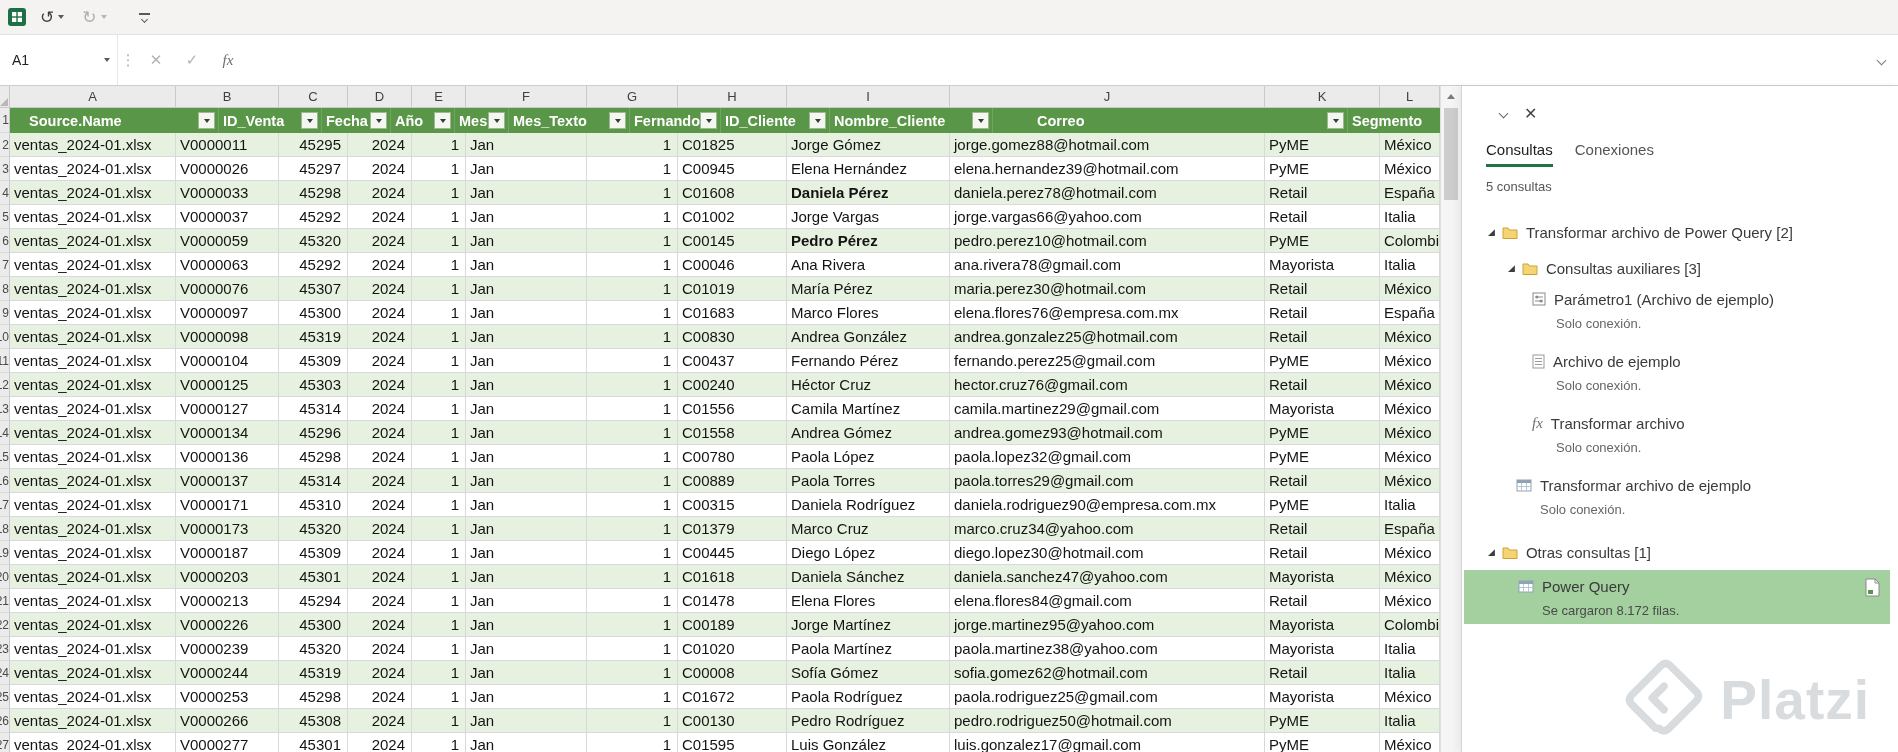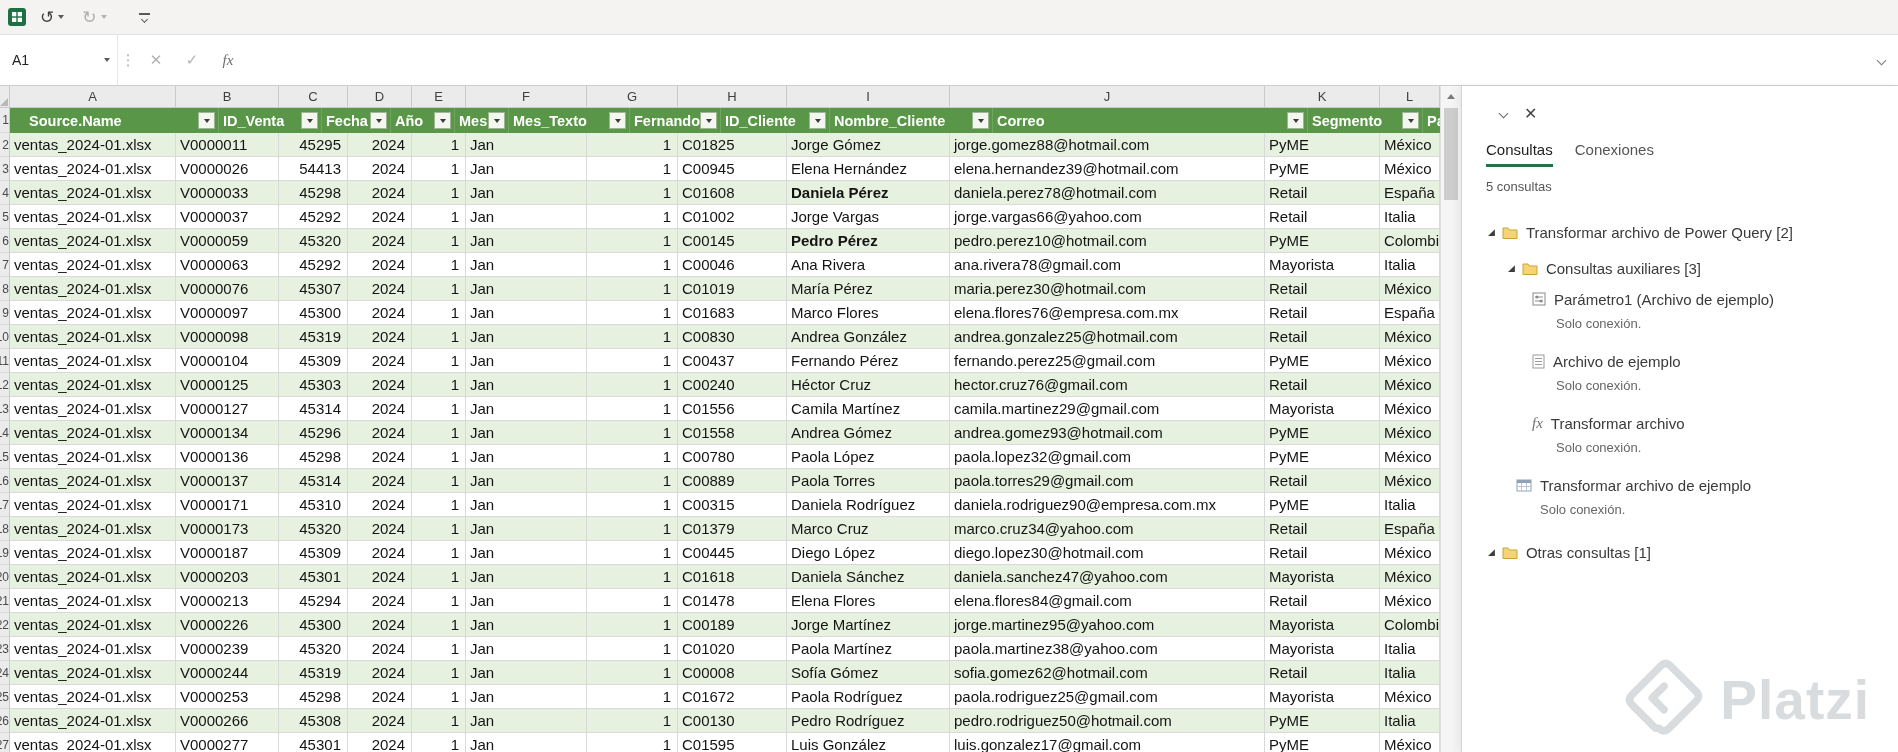--- a/index.html
+++ b/index.html
@@ -207,21 +207,21 @@
         <div class="fbtn">
           <div class="tri-down"></div>
         </div>
       </div>
       <div class="hcell" style="width: 163px;">
         <span>Nombre_Cliente</span>
         <div class="fbtn">
           <div class="tri-down"></div>
         </div>
       </div>
-      <div class="hcell" style="width: 315px;">
+      <div class="hcell" style="width: 315px; margin-left: 40px;">
         <span>Correo</span>
         <div class="fbtn">
           <div class="tri-down"></div>
         </div>
       </div>
       <div class="hcell" style="width: 115px;">
         <span>Segmento</span>
         <div class="fbtn">
           <div class="tri-down"></div>
         </div>
@@ -246,21 +246,21 @@
         <div class="cell" style="width: 109px;">C01825</div>
         <div class="cell" style="width: 163px;">Jorge Gómez</div>
         <div class="cell" style="width: 315px;">jorge.gomez88@hotmail.com</div>
         <div class="cell" style="width: 115px;">PyME</div>
         <div class="cell" style="width: 60px;">México</div>
       </div>
       <div class="grow">
         <div class="rownum">3</div>
         <div class="cell" style="width: 166px;">ventas_2024-01.xlsx</div>
         <div class="cell" style="width: 103px;">V0000026</div>
-        <div class="cell num" style="width: 69px;">54413</div>
+        <div class="cell num" style="width: 69px;">45297</div>
         <div class="cell num" style="width: 64px;">2024</div>
         <div class="cell num" style="width: 54px;">1</div>
         <div class="cell" style="width: 121px;">Jan</div>
         <div class="cell num" style="width: 91px;">1</div>
         <div class="cell" style="width: 109px;">C00945</div>
         <div class="cell" style="width: 163px;">Elena Hernández</div>
         <div class="cell" style="width: 315px;">elena.hernandez39@hotmail.com</div>
         <div class="cell" style="width: 115px;">PyME</div>
         <div class="cell" style="width: 60px;">México</div>
       </div>
@@ -720,20 +720,42 @@
       </div>
       <div class="tgroup g0">
         <span class="tri">◢</span>
         <span class="ticon">
           <svg width="16" height="13" viewBox="0 0 16 13">
             <path d="M1 2 h5 l1.5 2 H15 v8.5 H1 Z" fill="#f7d472" stroke="#c9a23d"></path>
           </svg>
         </span>
         <span class="tlabel">Otras consultas [1]</span>
       </div>
+      <div class="titem q1 selected">
+        <div class="trow">
+          <span class="ticon">
+            <svg width="16" height="13" viewBox="0 0 16 13">
+              <rect x="1" y="1" width="14" height="11" fill="#fff" stroke="#8fa3b5"></rect>
+              <rect x="1" y="1" width="14" height="3" fill="#8fa3b5"></rect>
+              <line x1="1" y1="7.5" x2="15" y2="7.5" stroke="#b9c6d2"></line>
+              <line x1="5.5" y1="4" x2="5.5" y2="12" stroke="#b9c6d2"></line>
+              <line x1="10.5" y1="4" x2="10.5" y2="12" stroke="#b9c6d2"></line>
+            </svg>
+          </span>
+          <span class="tlabel">Power Query</span>
+        </div>
+        <div class="sub sublabel-dark">Se cargaron 8.172 filas.</div>
+        <span class="load-icon">
+          <svg width="15" height="19" viewBox="0 0 15 19">
+            <path d="M1 1 h9 l4 4 v13 H1 Z" fill="#fff" stroke="#8a8a8a"></path>
+            <path d="M10 1 v4 h4" fill="none" stroke="#8a8a8a"></path>
+            <rect x="3" y="12" width="5" height="4" fill="#5a9648"></rect>
+          </svg>
+        </span>
+      </div>
     </div>
   <div class="watermark">
     <span>
       <svg width="84" height="84" viewBox="0 0 100 100" fill="none" stroke="#d9dcde" stroke-width="9" stroke-linejoin="round" stroke-linecap="round">
         <path d="M40 86 L12 58 Q6 52 12 46 L46 12 Q52 6 58 12 L88 42 Q94 48 88 54 L56 86 Q50 92 44 86 Z"></path>
         <path d="M50 64 L36 50 L50 36"></path>
       </svg>
     </span>
     <span class="wm-text">Platzi</span>
   </div>

